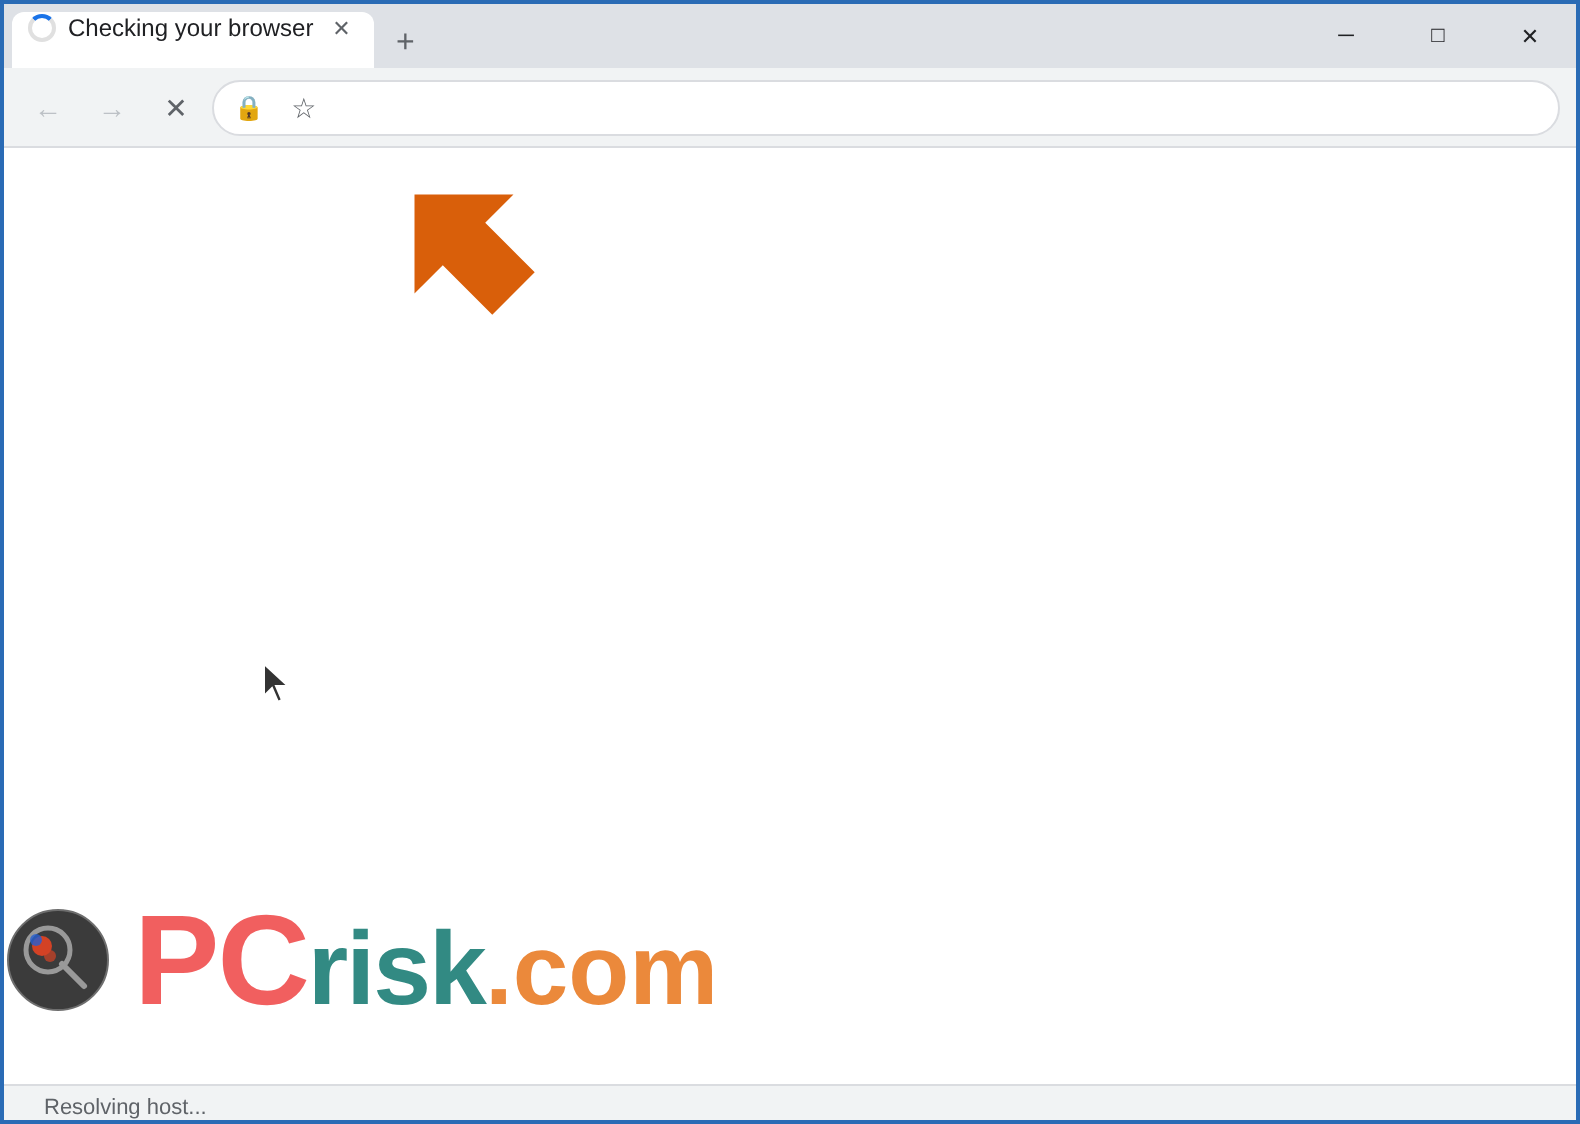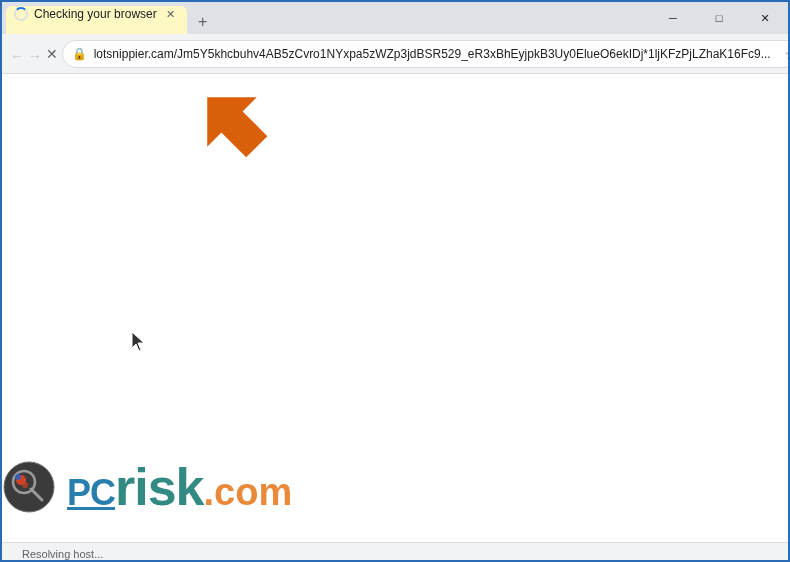--- a/index.html
+++ b/index.html
@@ -27,21 +27,21 @@
       display: flex;
       align-items: flex-end;
       height: 32px;
       padding-top: 4px;
       flex: 1;
     }
 
     .tab {
       display: flex;
       align-items: center;
-      background: #fef9c3;
+      background: #ffffff;
       height: 28px;
       padding: 0 8px 12px 8px;
       border-radius: 6px 6px 0 0;
       min-width: 180px;
       max-width: 220px;
       gap: 6px;
       margin-left: 4px;
     }
 
     .tab-label {
@@ -258,21 +258,20 @@
     <span>←</span>
   </div>
   <div class="nav-btn disabled">
     <span>→</span>
   </div>
   <div class="nav-btn">
     <span>✕</span>
   </div>
   <div class="address-bar">
     <span class="lock-icon">🔒</span>
-    <span class="url-text">lotsnippier.cam/Jm5Y5khcbuhv4AB5zCvro1NYxpa5zWZp3jdBSR529_eR3xBhEyjpkB3Uy0ElueO6ekIDj*1ljKFzPjLZhaK16Fc9...</span>
     <div class="star-icon">☆</div>
   </div>
 
 </div>
 
 <div class="page-content">
 
   <svg class="orange-arrow" viewBox="0 0 90 80" xmlns="http://www.w3.org/2000/svg">
 
     <polygon points="45,5 10,40 30,40 30,75 60,75 60,40 80,40" fill="#d95f0a" transform="rotate(-45, 45, 40)"></polygon>
@@ -293,21 +292,21 @@
       <circle cx="22" cy="22" r="11" fill="none" stroke="#888" stroke-width="2.5"></circle>
       <circle cx="22" cy="22" r="8" fill="#1a1a1a"></circle>
 
       <circle cx="19" cy="20" r="5" fill="#cc2200"></circle>
       <circle cx="23" cy="25" r="3" fill="#cc2200" opacity="0.7"></circle>
       <line x1="29" y1="29" x2="40" y2="40" stroke="#888" stroke-width="3" stroke-linecap="round"></line>
 
       <circle cx="16" cy="17" r="3" fill="#0044cc" opacity="0.8"></circle>
     </svg>
     <div>
-      <span style="color:#0369a1;font-size:36px;font-weight:900;font-family:'Arial Black',Arial,sans-serif;letter-spacing:-1px;text-decoration:underline;">PC</span><span style="color:#0f766e;font-size:52px;font-weight:900;font-family:'Arial Black',Arial,sans-serif;letter-spacing:-1px;">risk</span><span style="color:#e8751a;font-size:38px;font-weight:900;font-family:'Arial Black',Arial,sans-serif;margin-top:25px;">.com</span>
+      <span style="color:#ef4444;font-size:64px;font-weight:900;font-family:'Arial Black',Arial,sans-serif;letter-spacing:-1px;">PC</span><span style="color:#0f766e;font-size:52px;font-weight:900;font-family:'Arial Black',Arial,sans-serif;letter-spacing:-1px;">risk</span><span style="color:#e8751a;font-size:50px;font-weight:900;font-family:'Arial Black',Arial,sans-serif;margin-top:25px;">.com</span>
     </div>
   </div>
 
 </div>
 
 <div class="status-bar">
   <span class="status-text">Resolving host...</span>
 </div>
 
 </body></html>

